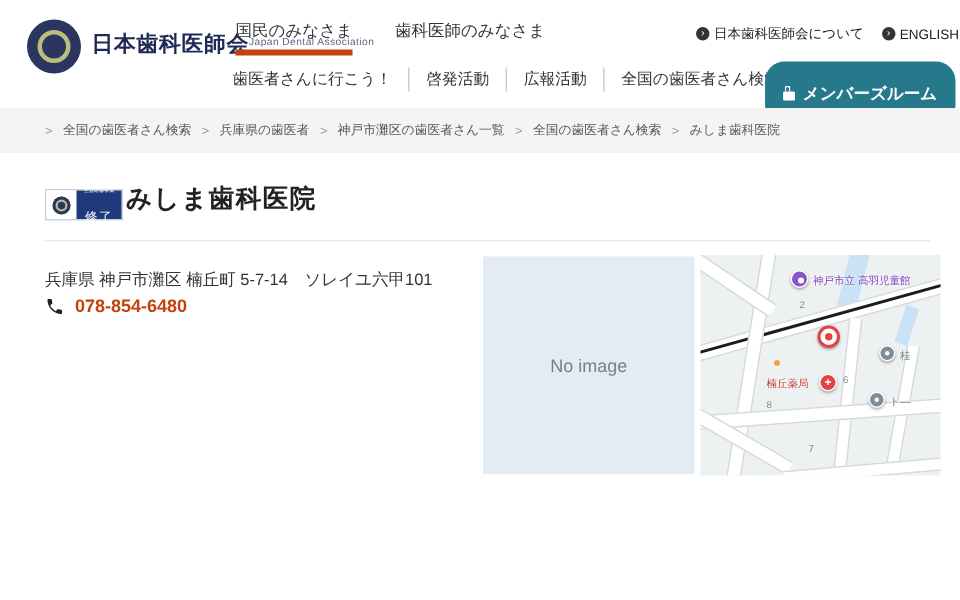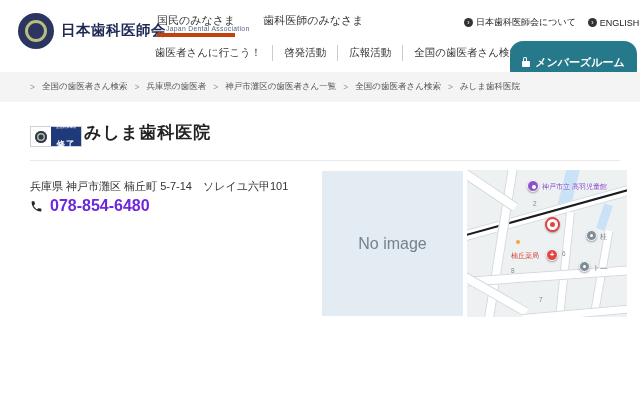--- a/index.html
+++ b/index.html
@@ -44,28 +44,28 @@
   .bc-item{cursor:pointer;}
   .bc-item.current{cursor:default;}
   .bc-sep{color:#999;}
 
   
   .cert-badge{position:absolute;left:30px;top:126px;height:21px;display:flex;border:1px solid #c9d1da;box-sizing:border-box;}
   .cert-left{width:20px;background:#fff;display:flex;align-items:center;justify-content:center;}
   .cert-emblem{width:12px;height:12px;border-radius:50%;background:#2b3560;box-shadow:inset 0 0 0 2px #2b3560, inset 0 0 0 3.5px #b9bd7e;}
   .cert-right{width:30px;background:#1e3a7a;color:#fff;display:flex;flex-direction:column;align-items:center;justify-content:center;line-height:1;}
   .cert-line1{font-size:4px;transform:scale(.85);white-space:nowrap;}
-  .cert-line2{font-size:8.5px;font-weight:bold;margin-top:11px;letter-spacing:1px;}
+  .cert-line2{font-size:8.5px;font-weight:normal;margin-top:11px;letter-spacing:1px;}
 
   .clinic-name{position:absolute;left:84px;top:121px;font-size:17px;font-weight:bold;color:#222;letter-spacing:1px;}
   .title-divider{position:absolute;left:30px;top:160px;width:590px;height:1px;background:#e9e9e9;}
   .clinic-address{position:absolute;left:30px;top:179px;font-size:11px;color:#333;}
-  .clinic-phone{position:absolute;left:30px;top:197px;display:flex;align-items:center;gap:7px;font-size:16px;font-weight:bold;color:#6d28d9;}
-
-  .no-image{position:absolute;left:322px;top:171px;width:141px;height:145px;background:#e3ecf2;display:flex;align-items:center;justify-content:center;font-size:16px;color:#74828c;}
+  .clinic-phone{position:absolute;left:30px;top:197px;display:flex;align-items:center;gap:7px;font-size:12px;font-weight:bold;color:#c2410c;}
+
+  .no-image{position:absolute;left:322px;top:171px;width:141px;height:145px;background:#e3ecf2;display:flex;align-items:center;justify-content:center;font-size:12px;color:#74828c;}
 
   
   .map{position:absolute;left:467px;top:170px;width:160px;height:147px;background:#eef1f2;overflow:hidden;cursor:pointer;}
   .road{position:absolute;background:#fff;}
   .road.h{border-top:1px solid #d4d9de;border-bottom:1px solid #d4d9de;}
   .road.v{border-left:1px solid #d4d9de;border-right:1px solid #d4d9de;}
   .water{position:absolute;background:#c9e2f6;}
   .rail{position:absolute;background:#1c1c1c;height:2px;}
   .blocknum{position:absolute;font-size:6.5px;color:#848a90;}
   .map-label{position:absolute;font-size:7px;white-space:nowrap;text-shadow:0 0 2px #fff,0 0 2px #fff;}

